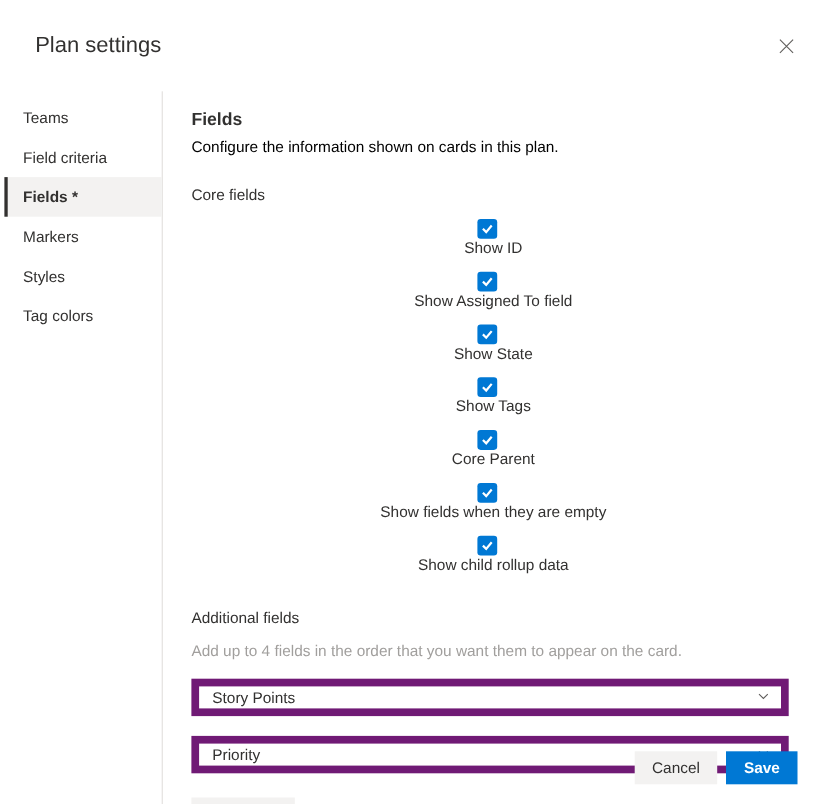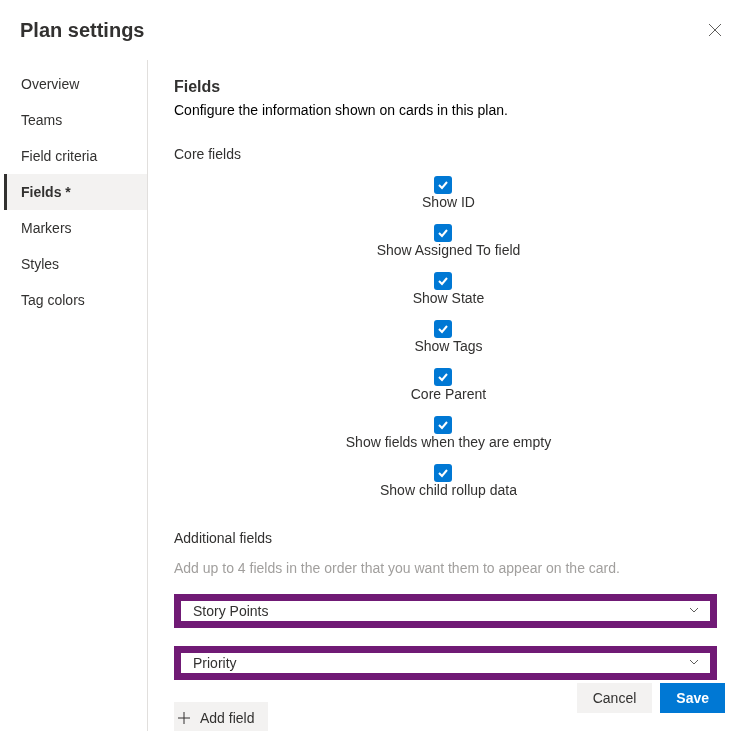--- a/index.html
+++ b/index.html
@@ -13,23 +13,23 @@
     height: 731px;
     overflow: hidden;
   }
   .header {
     display: flex;
     justify-content: space-between;
     align-items: center;
     padding: 18px 18px 18px 20px;
   }
   .header h1 {
-    margin: 0;
+    margin: 12px;
     font-size: 20px;
-    font-weight: 700;
+    font-weight: 400;
   }
   .close-btn {
     background: none;
     border: none;
     cursor: pointer;
     padding: 4px;
     color: #605e5c;
   }
   .close-btn svg { display: block; }
   .body {
@@ -150,21 +150,20 @@
   <h1>Plan settings</h1>
   <button class="close-btn">
     <svg width="16" height="16" viewBox="0 0 16 16">
         <path d="M2 2 L14 14 M14 2 L2 14" stroke="#605e5c" stroke-width="1" fill="none"></path>
       </svg>
   </button>
 </div>
 
 <div class="body">
   <nav class="sidebar">
-    <div class="nav-item">Overview</div>
     <div class="nav-item">Teams</div>
     <div class="nav-item">Field criteria</div>
     <div class="nav-item active">Fields *</div>
     <div class="nav-item">Markers</div>
     <div class="nav-item">Styles</div>
     <div class="nav-item">Tag colors</div>
   </nav>
 
   <main class="content">
     <h2 class="section-title">Fields</h2>

